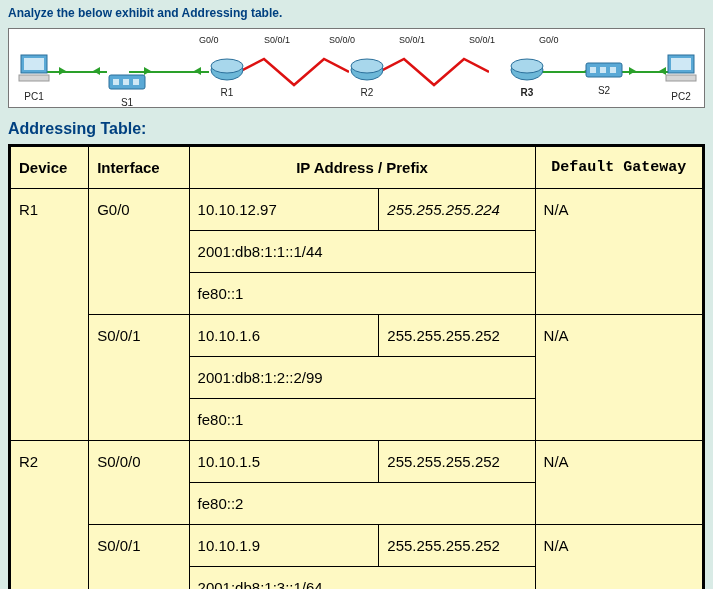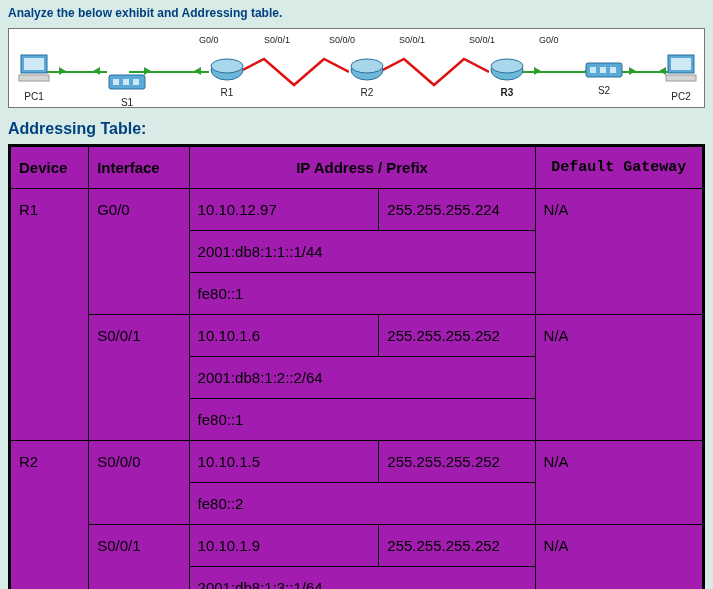--- a/index.html
+++ b/index.html
@@ -50,31 +50,31 @@
     width: 100%;
     border-collapse: collapse;
     font-size: 15px;
     color: #000;
   }
   th, td {
     border: 1px solid #000;
     text-align: left;
     padding: 12px 8px;
     vertical-align: top;
-    background: #a21caf;
+    background: #fef9c3;
   }
   th {
     font-weight: bold;
     text-align: center;
   }
   th.left { text-align: left; }
   .col-device { width: 70px; }
   .col-iface  { width: 90px; }
   .col-ip     { width: 170px; }
-  .col-mask   { width: 140px; }
+  .col-mask   { width: 140px; font-style: italic; }
   .col-gw     { width: 150px; font-family: Liberation Mono, monospace; }
   td.nb-top { border-top: none; }
   td.nb-bottom { border-bottom: none; }
 </style>
 </head>
 <body>
 
 <div class="title">Analyze the below exhibit and Addressing table.</div>
 
 <div class="diagram-wrap">
@@ -130,21 +130,21 @@
     </div>
 
     <div class="node" style="left:340px; top:28px;">
       <svg class="icon" width="36" height="26">
         <ellipse cx="18" cy="13" rx="16" ry="10" fill="#6db8d8" stroke="#2a6f9a"></ellipse>
         <ellipse cx="18" cy="9" rx="16" ry="7" fill="#a8d7ec" stroke="#2a6f9a"></ellipse>
       </svg>
       <div class="node-label" style="top:30px;">R2</div>
     </div>
 
-    <div class="node" style="left:480px; top:28px;font-weight:bold;">
+    <div class="node" style="left:500px; top:28px;font-weight:bold;">
       <svg class="icon" width="36" height="26">
         <ellipse cx="18" cy="13" rx="16" ry="10" fill="#6db8d8" stroke="#2a6f9a"></ellipse>
         <ellipse cx="18" cy="9" rx="16" ry="7" fill="#a8d7ec" stroke="#2a6f9a"></ellipse>
       </svg>
       <div class="node-label" style="top:30px;">R3</div>
     </div>
 
     <div class="node" style="left:575px; top:30px;">
       <svg class="icon" width="40" height="22">
         <rect x="2" y="4" width="36" height="14" rx="2" fill="#5aa9d6" stroke="#2a6f9a"></rect>
@@ -210,21 +210,21 @@
     <tr>
       <td class="nb-top nb-bottom"></td>
       <td class="nb-bottom">S0/0/1</td>
       <td>10.10.1.6</td>
       <td class="nb-bottom">255.255.255.252</td>
       <td class="nb-bottom">N/A</td>
     </tr>
     <tr>
       <td class="nb-top nb-bottom"></td>
       <td class="nb-top nb-bottom"></td>
-      <td colspan="2">2001:db8:1:2::2/64</td>
+      <td colspan="2">2001:db8:1:2::2/99</td>
       <td class="nb-top nb-bottom"></td>
     </tr>
     <tr>
       <td class="nb-top"></td>
       <td class="nb-top"></td>
       <td colspan="2">fe80::1</td>
       <td class="nb-top"></td>
     </tr>
 
     <tr>

